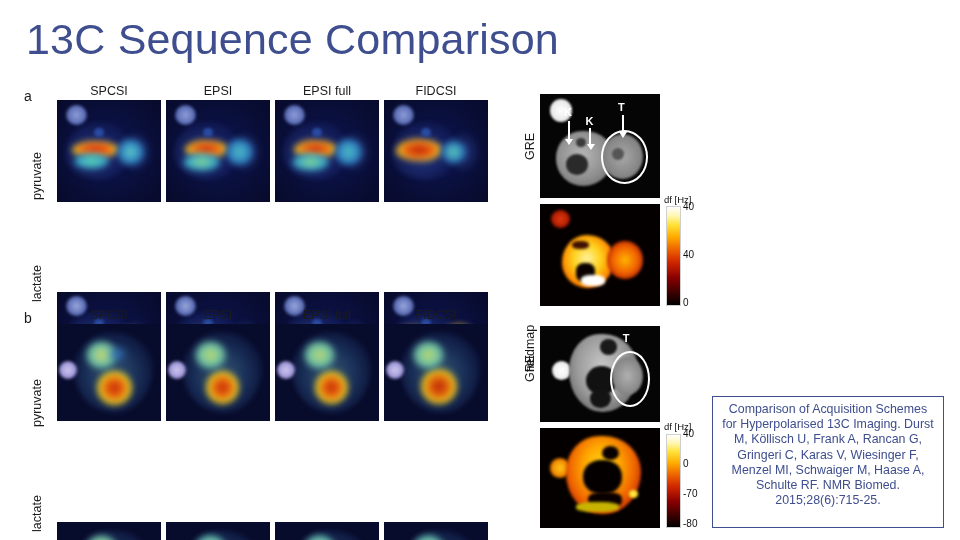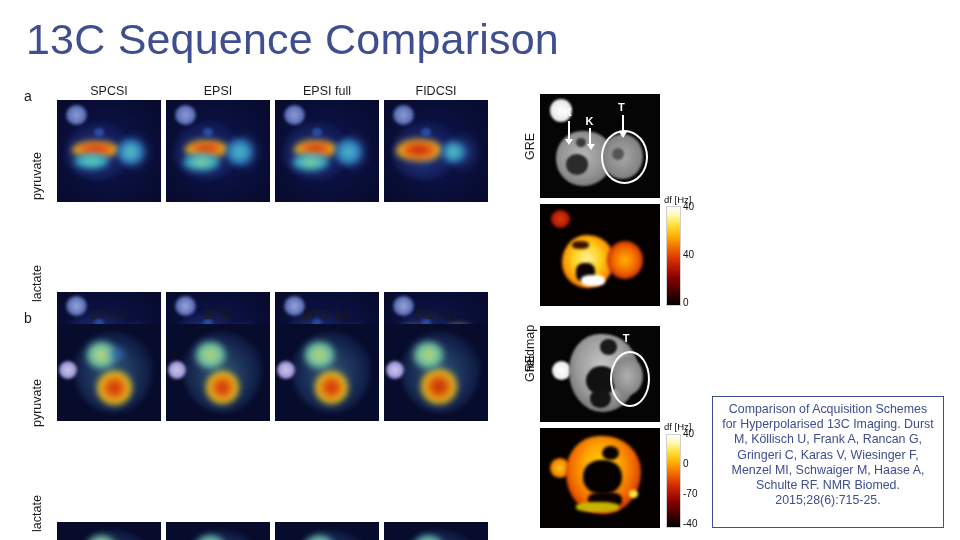--- a/index.html
+++ b/index.html
@@ -335,18 +335,18 @@
       <div class="fm-blob" style="left:30%;top:74%;width:36%;height:10%;border-radius:40%;background:#c8b400;"></div>
       <div class="fm-blob" style="left:74%;top:62%;width:8%;height:8%;border-radius:50%;background:#ffe83a;"></div>
     </div>
 
     <div class="cbar-wrap" style="left:664px;top:350px;">
       <div class="cbar-title" style="left:0px;top:-11px;">df [Hz]</div>
       <div class="cbar" style="left:2px;top:2px;height:92px;"></div>
       <div class="cbar-tick" style="left:19px;top:-4px;">40</div>
       <div class="cbar-tick" style="left:19px;top:26px;">0</div>
       <div class="cbar-tick" style="left:19px;top:56px;">-70</div>
-      <div class="cbar-tick" style="left:19px;top:86px;">-40</div>
+      <div class="cbar-tick" style="left:19px;top:86px;">-80</div>
     </div>
   </div>
 </div>
 
 <div id="citation-box">Comparison of Acquisition Schemes for Hyperpolarised 13C Imaging.  Durst M, Köllisch U, Frank A, Rancan G, Gringeri  C, Karas V, Wiesinger  F, Menzel MI, Schwaiger M, Haase A, Schulte RF. NMR Biomed. 2015;28(6):715-25.</div>
 
 </body></html>

